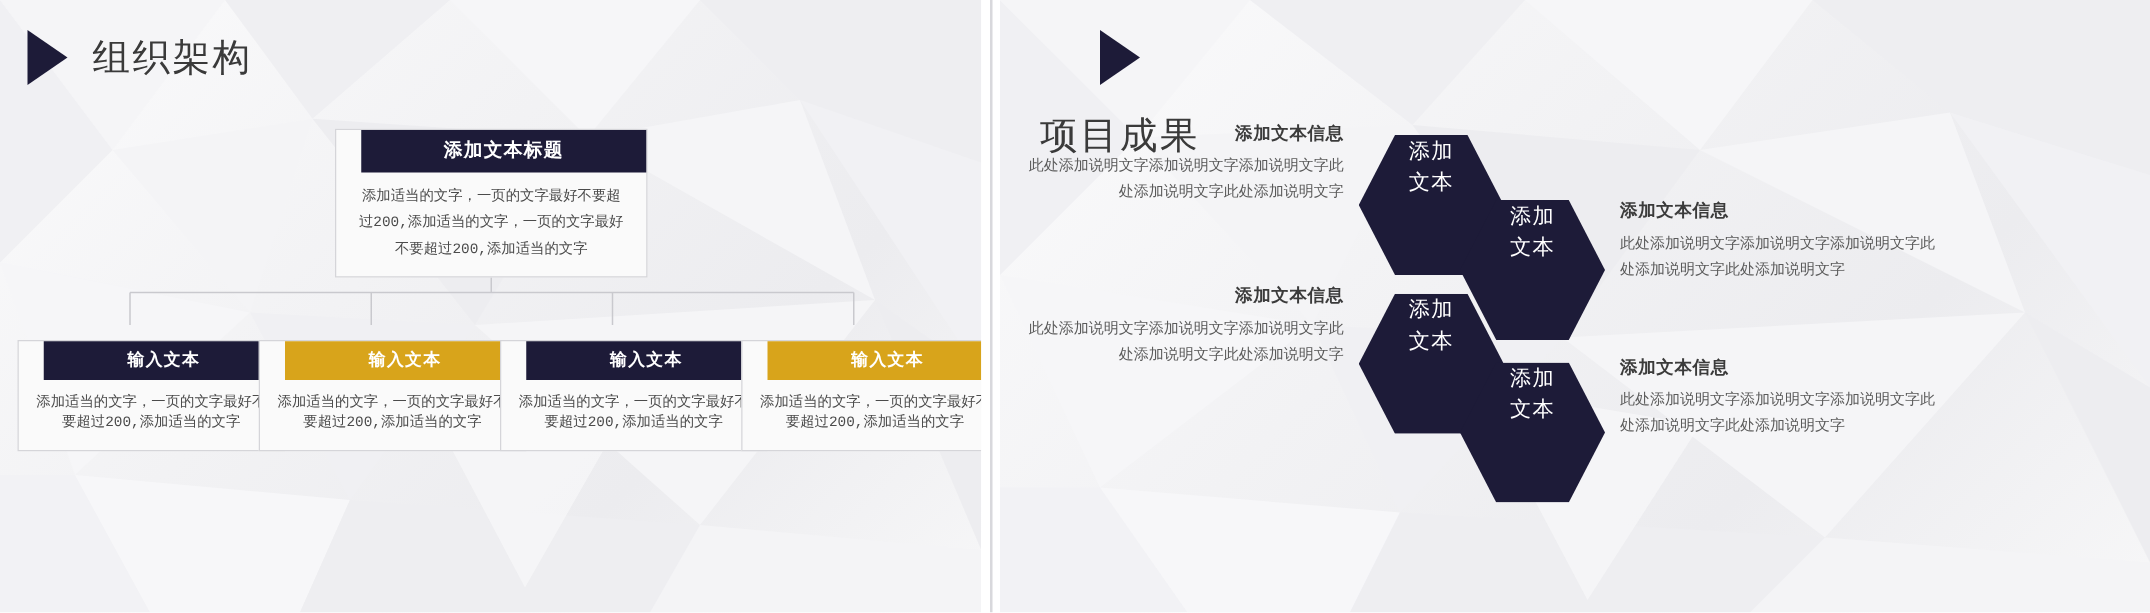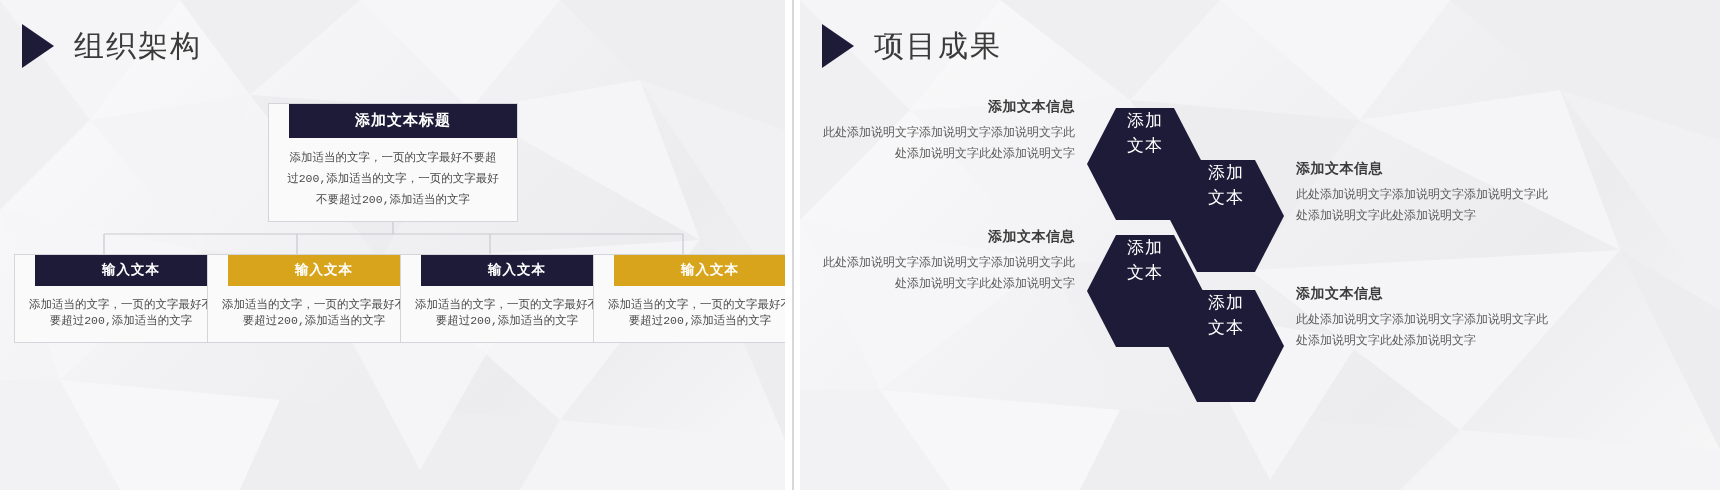--- a/index.html
+++ b/index.html
@@ -106,21 +106,21 @@
 
   .connectors {
     position: absolute;
     left: 0; top: 0;
     width: 785px; height: 490px;
     pointer-events: none;
   }
 
   .leaf {
     position: absolute;
-    top: 254px;
+    top: 272px;
     width: 214px;
     background: #fafafa;
     border: 1px solid #d5d5d9;
     box-sizing: border-box;
   }
   .leaf .box-head { font-size: 13.5px; padding: 6px 0 7px; }
   .leaf .box-body { padding: 11px 12px 13px; line-height: 16px; }
   .leaf-1 { left: 14px; }
   .leaf-2 { left: 207px; }
   .leaf-3 { left: 400px; }
@@ -247,21 +247,21 @@
       <polygon points="250,260 450,270 320,410" fill="#f0f0f3"></polygon>
       <polygon points="450,270 820,250 660,430" fill="#f5f5f7"></polygon>
       <polygon points="820,250 920,310 920,450" fill="#ededf0"></polygon>
       <polygon points="0,390 80,390 150,490 0,490" fill="#f2f2f5"></polygon>
       <polygon points="80,390 320,410 280,490 150,490" fill="#f7f7f9"></polygon>
       <polygon points="320,410 660,430 600,490 280,490" fill="#eeeef1"></polygon>
       <polygon points="660,430 920,450 920,490 600,490" fill="#f4f4f6"></polygon>
       <polygon points="380,310 560,340 470,480" fill="#f8f8fa" opacity="0.7"></polygon>
     </svg>
 
-    <div class="slide-header" style="left:22px; top:24px;">
+    <div class="slide-header" style="left:32px; top:24px;flex-direction:column;">
       <div class="tri-icon"></div>
       <div class="slide-title">项目成果</div>
     </div>
 
     <div class="hexwrap" style="left:287px; top:108px;">
       <div class="hex" style="width:116px; height:112px;">
         <div class="hex-label">
           <div>添加</div>
           <div>文本</div>
         </div>

